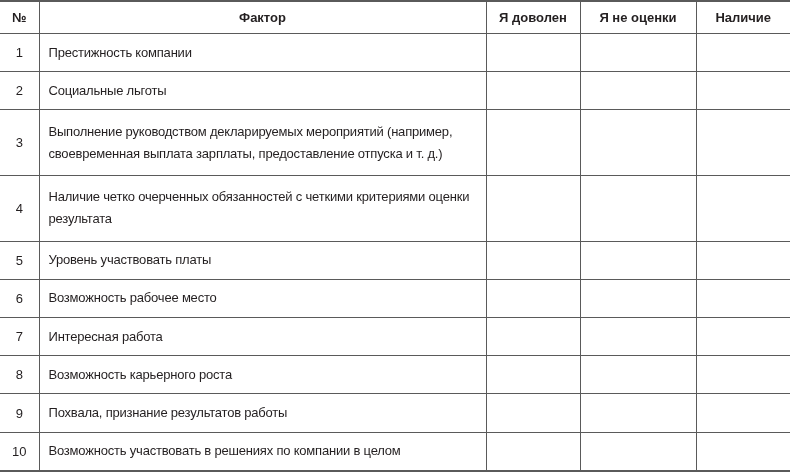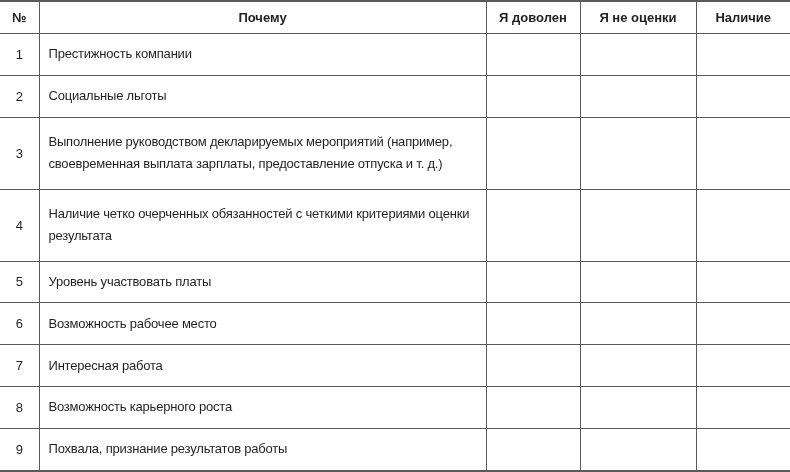--- a/index.html
+++ b/index.html
@@ -39,21 +39,21 @@
   <colgroup>
     <col style="width:39px">
     <col style="width:447px">
     <col style="width:94px">
     <col style="width:116px">
     <col style="width:94px">
   </colgroup>
   <thead>
     <tr>
       <th>№</th>
-      <th>Почему</th>
+      <th>Фактор</th>
       <th>Я доволен</th>
       <th>Я не оценки</th>
       <th>Наличие</th>
     </tr>
   </thead>
   <tbody>
     <tr class="row1">
       <td class="num">1</td>
       <td class="factor">Престижность компании</td>
       <td></td>
@@ -109,14 +109,21 @@
       <td></td>
       <td></td>
     </tr>
     <tr class="row1">
       <td class="num">9</td>
       <td class="factor">Похвала, признание результатов работы</td>
       <td></td>
       <td></td>
       <td></td>
     </tr>
+    <tr class="row1">
+      <td class="num">10</td>
+      <td class="factor">Возможность участвовать в решениях по компании в целом</td>
+      <td></td>
+      <td></td>
+      <td></td>
+    </tr>
   </tbody>
 </table>
 
 </body></html>

